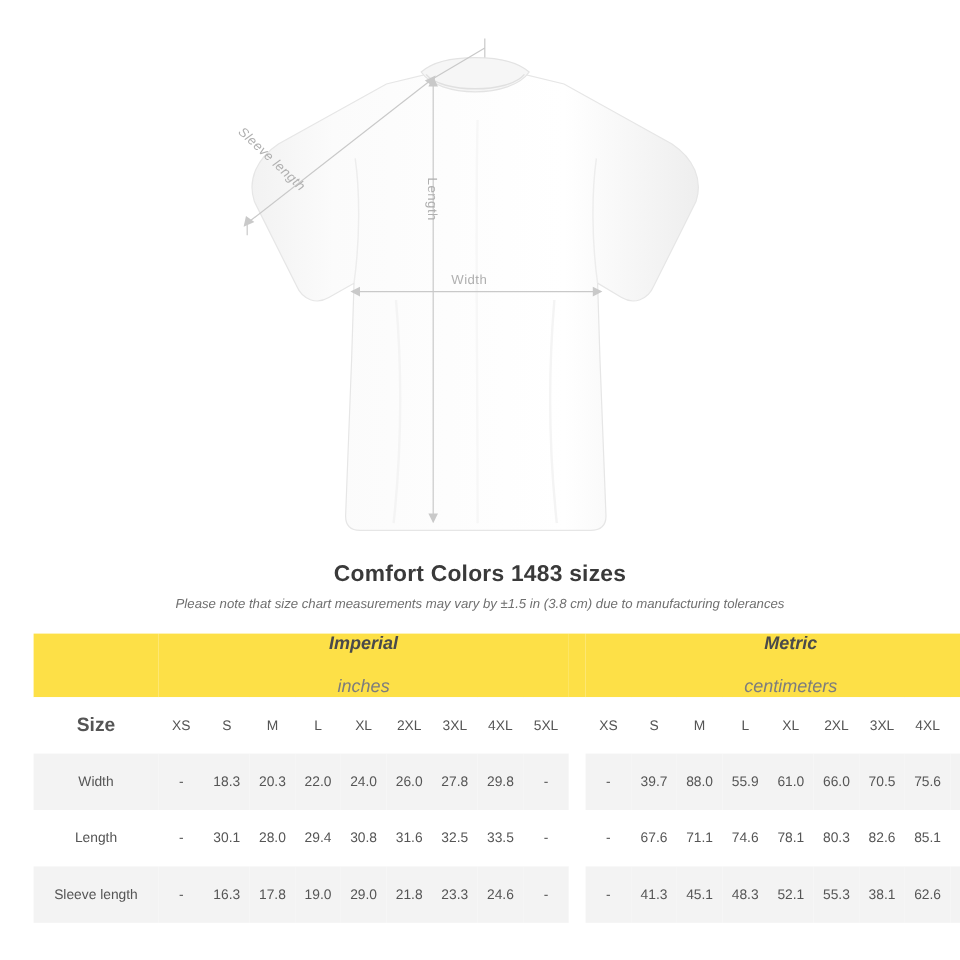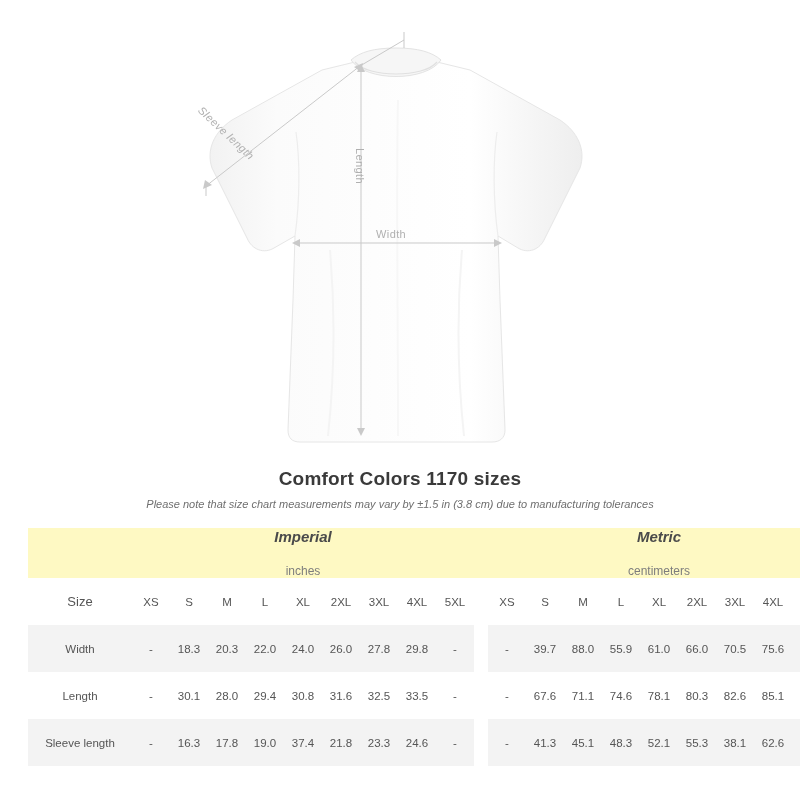--- a/index.html
+++ b/index.html
@@ -94,46 +94,47 @@
     text-align: center;
     font-size: 11.5px;
     color: #555555;
     font-weight: normal;
     padding: 0;
     height: 47px;
     vertical-align: middle;
   }
   .unitbar td {
     height: 54px;
-    background: #fef9c3;
+    background: #fde047;
   }
   .unit-name {
     font-size: 15px;
     font-style: italic;
     font-weight: bold;
     color: #4a4a4a;
     display: block;
     line-height: 1.15;
   }
   .unit-sub {
-    font-size: 12px;
+    font-size: 15px;
+    font-style: italic;
     color: #7d7d7d;
     display: block;
     margin-top: 19px;
   }
   .hdr td {
     background: #ffffff;
     font-weight: bold;
     color: #4d4d4d;
     font-size: 12px;
     height: 48px;
   }
   .hdr td.rowlabel-head {
-    font-weight: normal;
-    font-size: 13px;
+    font-weight: bold;
+    font-size: 16px;
   }
   tr.shade td {
     background: #f3f3f3;
   }
   tr.plain td {
     background: #ffffff;
   }
   td.rowlabel {
     font-weight: bold;
     color: #4d4d4d;
@@ -222,21 +223,21 @@
         <line x1="206" y1="186" x2="206" y2="196" stroke="#c9c9c9" stroke-width="1"></line>
       </svg>
 
       <span class="measure-label label-length">Length</span>
       <span class="measure-label label-width">Width</span>
       <span class="measure-label label-sleeve">Sleeve length</span>
     </div>
   </div>
 
   <div class="title-block">
-    <div class="chart-title">Comfort Colors 1170 sizes</div>
+    <div class="chart-title">Comfort Colors 1483 sizes</div>
     <div class="chart-note">Please note that size chart measurements may vary by ±1.5 in (3.8 cm) due to manufacturing tolerances</div>
   </div>
 
   <div class="table-wrap">
     <table class="size-table">
       <colgroup>
         <col class="col-label">
         <col class="col-v">
           <col class="col-v">
           <col class="col-v">
@@ -339,21 +340,21 @@
           <td>85.1</td>
           <td>-</td>
         </tr>
 
         <tr class="shade">
           <td class="rowlabel">Sleeve length</td>
           <td>-</td>
           <td>16.3</td>
           <td>17.8</td>
           <td>19.0</td>
-          <td>37.4</td>
+          <td>29.0</td>
           <td>21.8</td>
           <td>23.3</td>
           <td>24.6</td>
           <td>-</td>
           <td class="sep"></td>
           <td>-</td>
           <td>41.3</td>
           <td>45.1</td>
           <td>48.3</td>
           <td>52.1</td>

